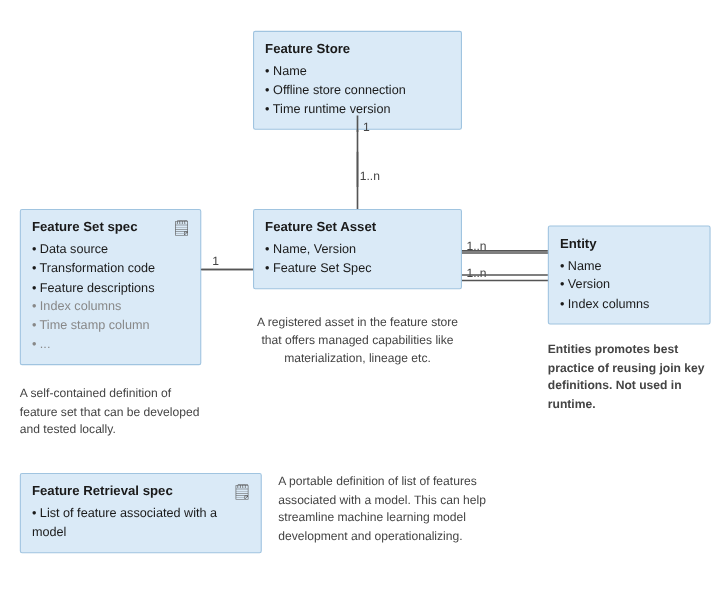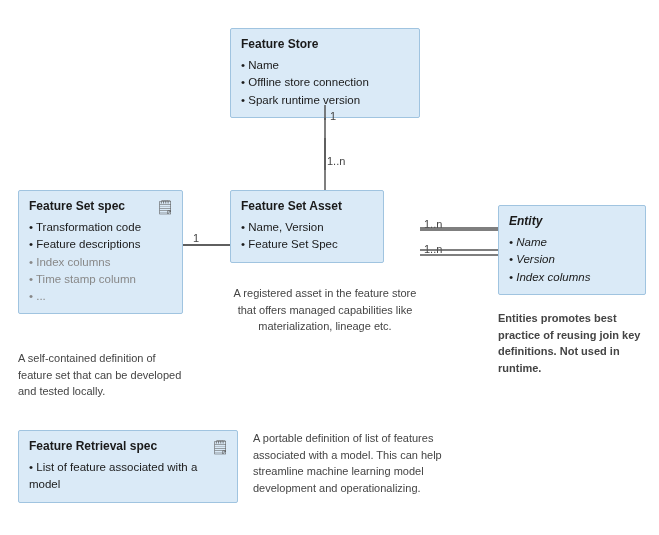--- a/index.html
+++ b/index.html
@@ -89,49 +89,50 @@
     <line x1="420" y1="230" x2="500" y2="230"></line>
 
     <line x1="420" y1="255" x2="500" y2="255"></line>
   </svg>
 
   <div class="box" style="left:230px; top:28px; width:190px;">
     <div class="box-title">Feature Store</div>
     <ul>
       <li>Name</li>
       <li>Offline store connection</li>
-      <li>Spark runtime version</li>
+      <li>Time runtime version</li>
     </ul>
   </div>
 
   <div class="box" style="left:18px; top:190px; width:165px; padding-right:26px;">
     <span class="box-icon">🗒</span>
     <div class="box-title">Feature Set spec</div>
     <ul>
+      <li>Data source</li>
       <li>Transformation code</li>
       <li>Feature descriptions</li>
       <li class="gray">Index columns</li>
       <li class="gray">Time stamp column</li>
       <li class="gray">...</li>
     </ul>
   </div>
 
   <div class="desc-text" style="left:18px; top:350px; width:165px;">A self-contained definition of feature set that can be developed and tested locally.</div>
 
-  <div class="box" style="left:230px; top:190px; width:154px;">
+  <div class="box" style="left:230px; top:190px; width:190px;">
     <div class="box-title">Feature Set Asset</div>
     <ul>
       <li>Name, Version</li>
       <li>Feature Set Spec</li>
     </ul>
   </div>
 
   <div class="desc-text" style="left:230px; top:285px; width:190px; text-align:center;">A registered asset in the feature store that offers managed capabilities like materialization, lineage etc.</div>
 
-  <div class="box" style="left:498px; top:205px; width:148px;font-style:italic;">
+  <div class="box" style="left:498px; top:205px; width:148px;">
     <div class="box-title">Entity</div>
     <ul>
       <li>Name</li>
       <li>Version</li>
       <li>Index columns</li>
     </ul>
   </div>
 
   <div class="desc-text" style="left:498px; top:310px; width:148px;font-weight:bold;">Entities promotes best practice of reusing join key definitions. Not used in runtime.</div>
 

